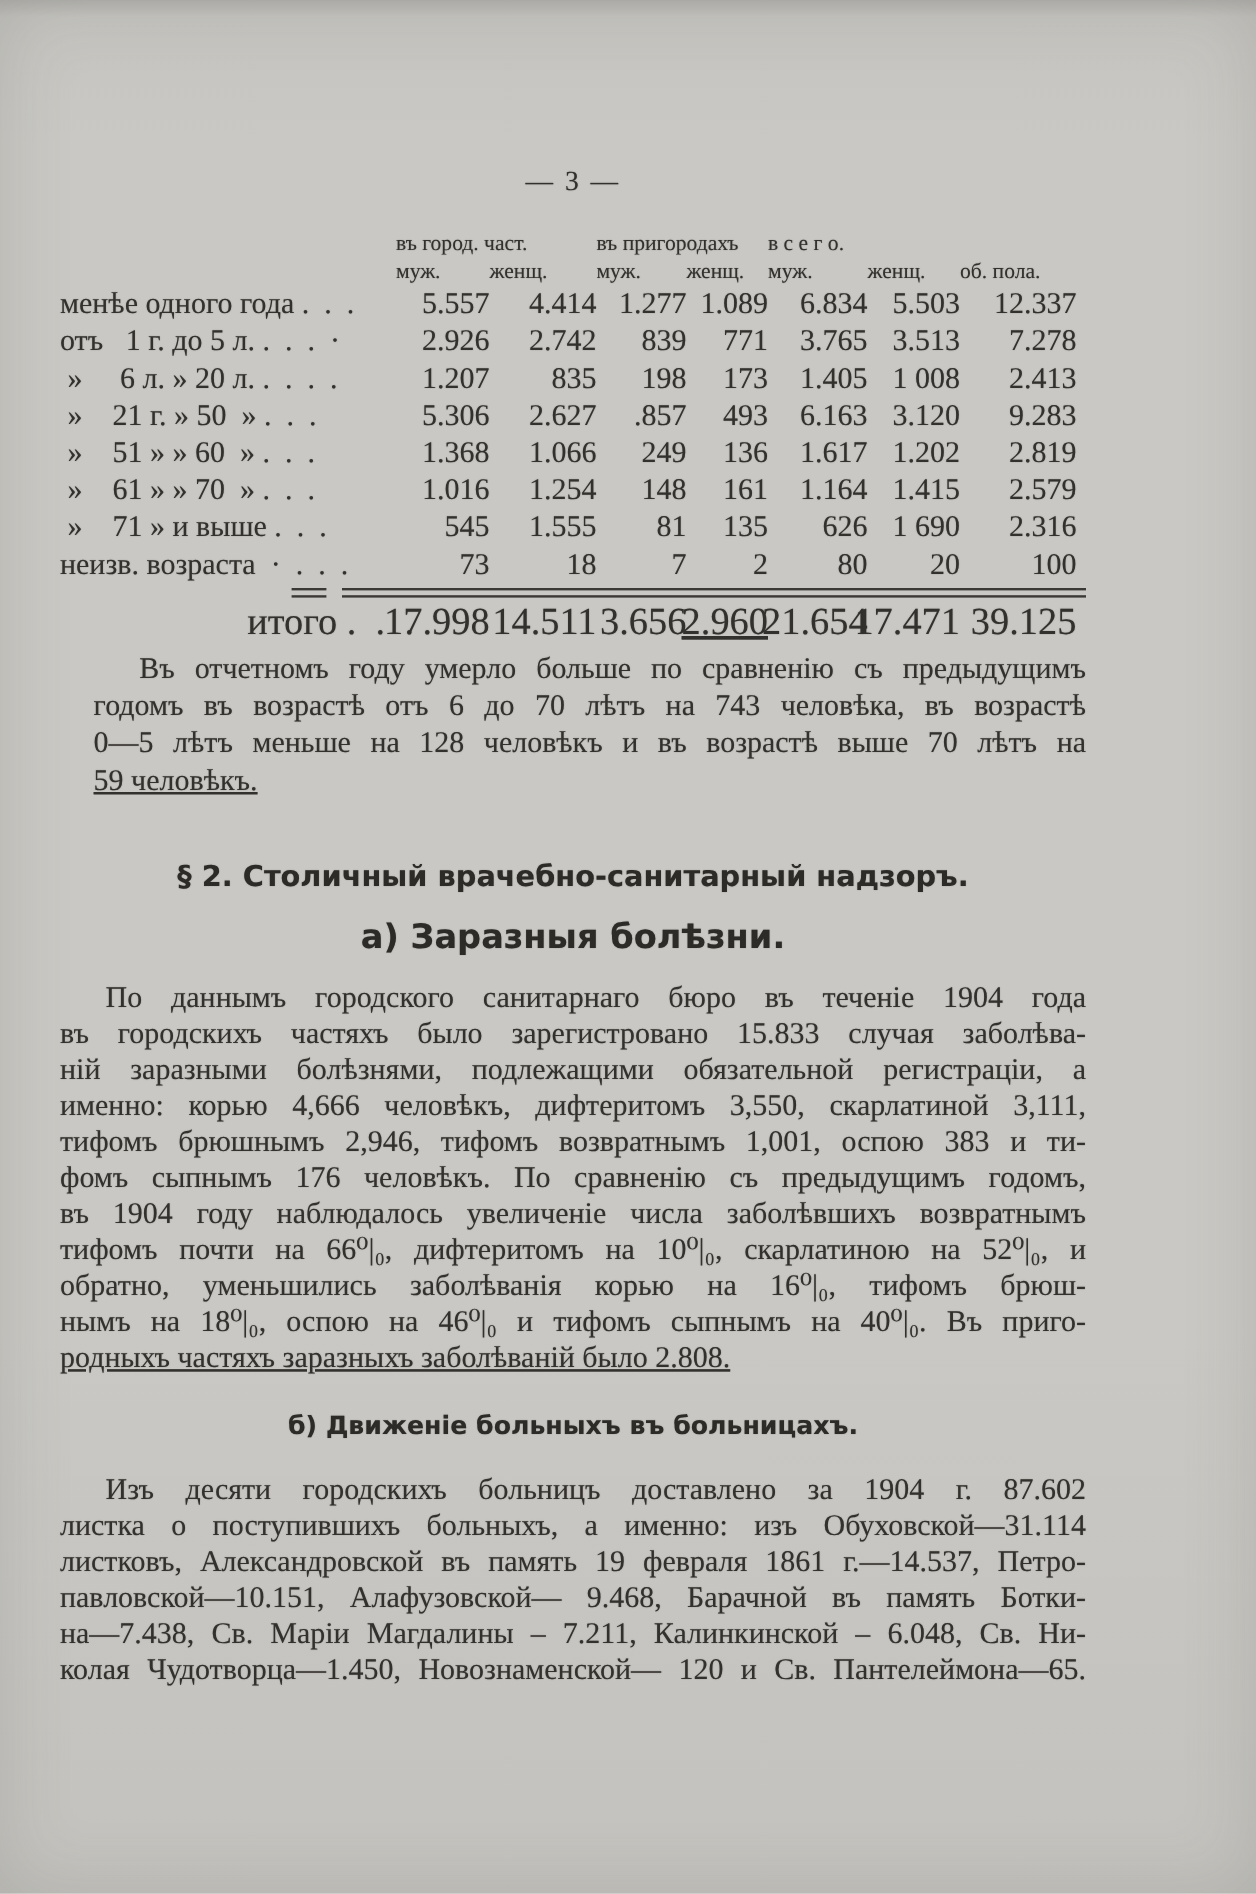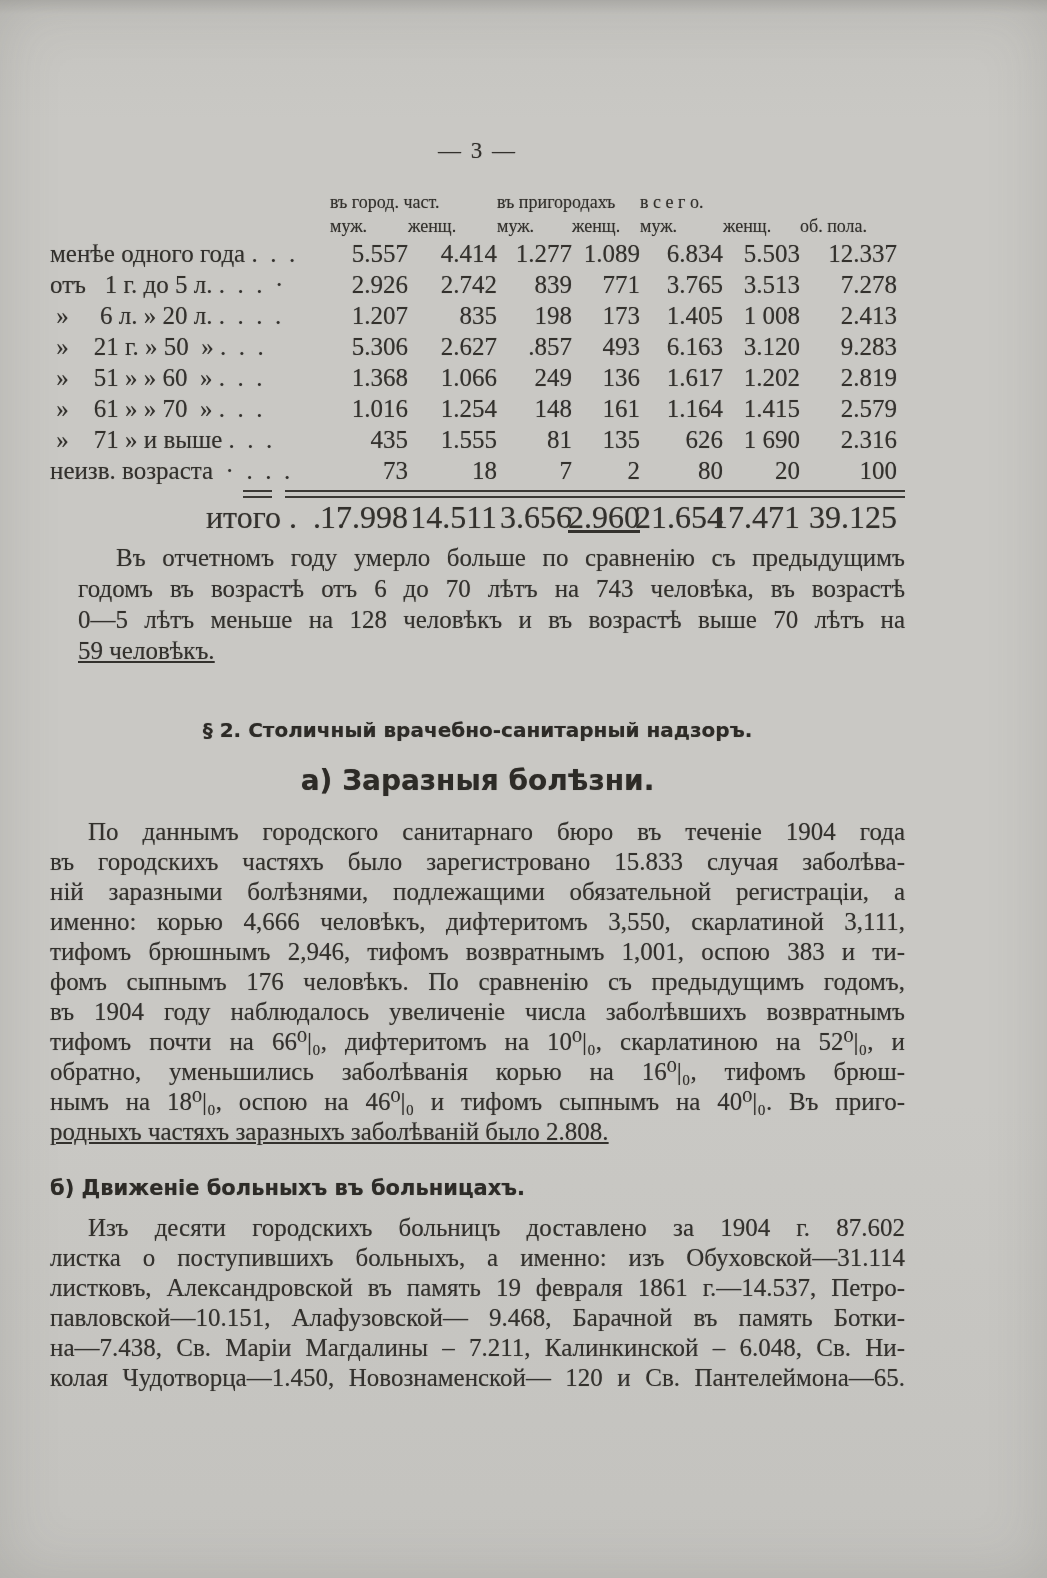--- a/index.html
+++ b/index.html
@@ -53,34 +53,34 @@
   }
   .p1 { margin-top:10px; }
   .p1 .line { line-height:31px; height:31px;margin-left:28px; }
   .p2 .line, .p3 .line { line-height:30px; height:30px; }
   .line.first { text-indent:38px; }
   .line.last { text-align:left; text-align-last:left;text-decoration:underline; }
   
   .h-section {
     margin-top:46px; line-height:36px;
     text-align:center; font-family:"DejaVu Sans","Liberation Sans",sans-serif;
-    font-weight:700; font-size:20px; color:#2d2b27;
+    font-weight:700; font-size:24px; color:#2d2b27;
   }
   .h-sub-a {
     margin-top:20px; line-height:26px;
     text-align:center; font-family:"DejaVu Sans","Liberation Sans",sans-serif;
     font-weight:700; font-size:28px; color:#2d2b27;
   }
   .h-sub-b {
     margin-top:27px; line-height:28px;
-    text-align:left; font-family:"DejaVu Sans","Liberation Sans",sans-serif;
+    text-align:center; font-family:"DejaVu Sans","Liberation Sans",sans-serif;
     font-weight:700; font-size:21px; color:#2d2b27;
   }
   .p2 { margin-top:23px; }
-  .p3 { margin-top:11px; }
+  .p3 { margin-top:25px; }
 </style>
 </head>
 <body>
 
 <div class="page">
   <div class="content">
 
     <div class="page-number">— 3 —</div>
 
     <table class="mort">
@@ -166,21 +166,21 @@
         <td class="num">1.016</td>
         <td class="num">1.254</td>
         <td class="num">148</td>
         <td class="num">161</td>
         <td class="num">1.164</td>
         <td class="num">1.415</td>
         <td class="num">2.579</td>
       </tr>
       <tr class="data">
         <td class="lbl"> »    71 » и выше .  .  .</td>
-        <td class="num">435</td>
+        <td class="num">545</td>
         <td class="num">1.555</td>
         <td class="num">81</td>
         <td class="num">135</td>
         <td class="num">626</td>
         <td class="num">1 690</td>
         <td class="num">2.316</td>
       </tr>
       <tr class="data">
         <td class="lbl">неизв. возраста  ·  .  .  .</td>
         <td class="num">73</td>

